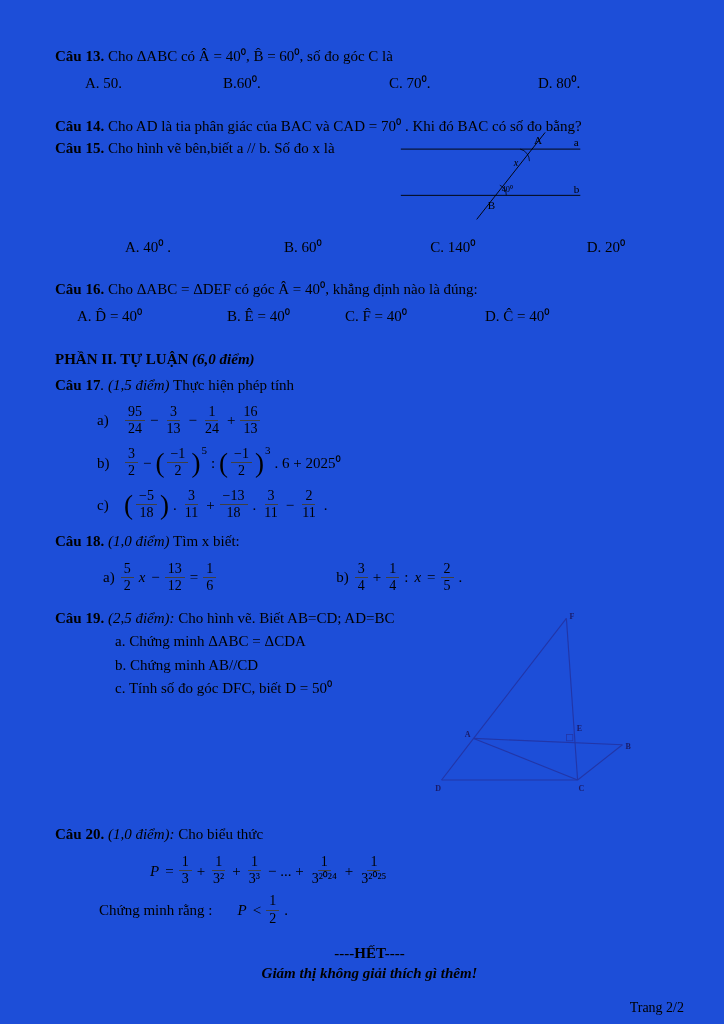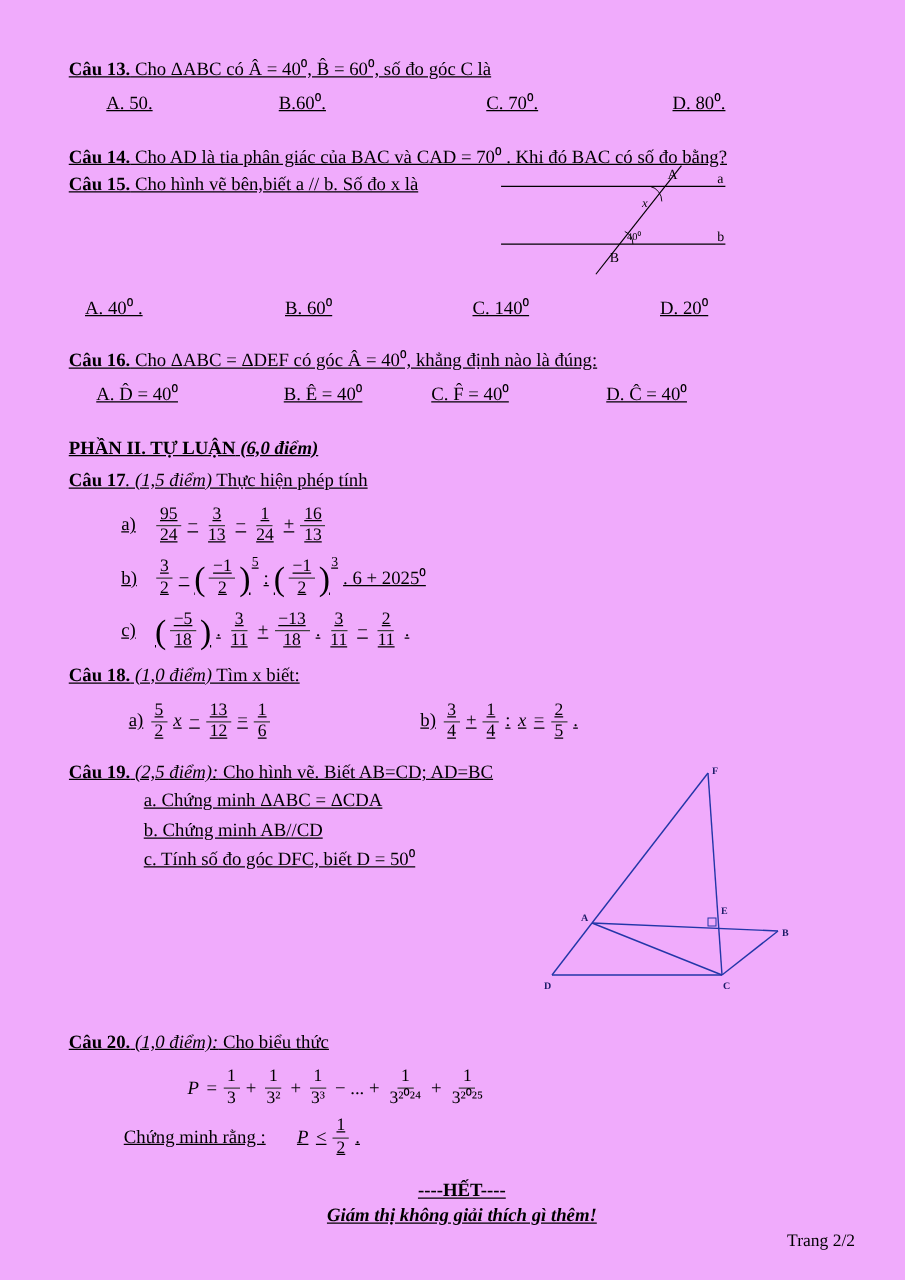--- a/index.html
+++ b/index.html
@@ -1,26 +1,26 @@
 <!DOCTYPE html>
 <html><head>
 <meta charset="utf-8">
 <style>
   * { margin:0; padding:0; box-sizing:border-box; }
   html,body { background:#e8e8e8; }
   body { font-family:"Liberation Serif", serif; color:#000; }
-  .page { width:724px; height:1024px; margin:0 auto; background:#f0abfc; position:relative;
-          padding:46px 40px 16px 55px; overflow:hidden; font-size:15px; line-height:1.35;text-decoration:underline; }
+  .page { width:724px; height:1024px; margin:0 auto; background:#1d4ed8; position:relative;
+          padding:46px 40px 16px 55px; overflow:hidden; font-size:15px; line-height:1.35; }
   .q { margin-bottom:2px; }
   .qlbl { font-weight:bold; }
   .qmeta { font-style:italic; }
   .opts { display:grid; margin:7px 0 22px 0; }
   .opts13 { grid-template-columns:122px 150px 133px auto; padding-left:30px;gap:16px; }
   .opts14 { grid-template-columns:155px 152px 157px auto; padding-left:13px; }
-  .opts15 { grid-template-columns:160px 150px 150px auto; padding-left:13px; }
+  .opts15 { grid-template-columns:160px 150px 150px auto; padding-left:13px;text-align:center; }
   .opts16 { grid-template-columns:150px 118px 140px auto; padding-left:22px; }
   .q15-body { position:relative; height:92px; }
   .diag15 { position:absolute; right:100px; top:-12px; }
   .part2 { font-weight:bold; margin:6px 0 6px 0; }
   .part2 .qmeta { font-weight:bold; }
   .mline { display:flex; align-items:center; padding-left:42px; margin:9px 0; min-height:30px; }
   .mid { width:26px; flex:0 0 auto; }
   .mexp { display:inline-flex; align-items:center; }
   .mexp .mt { margin:0 3px; white-space:pre; }
   .frac { display:inline-flex; flex-direction:column; align-items:center; margin:0 2px;
@@ -34,21 +34,21 @@
   .q18item { display:flex; align-items:center; gap:4px; }
   .q19wrap { overflow:hidden; margin-bottom:4px; }
   .diag19 { float:right; margin:4px 52px 0 0; }
   .q19items { padding-left:60px; line-height:1.55; }
   .q19diag-space { height:120px; }
   .q20formula { padding-left:92px; margin:10px 0 6px 0; }
   .q20proof { padding-left:44px; margin:5px 0 6px 0; display:flex; align-items:center; gap:22px; }
   .center { text-align:center; }
   .het { font-weight:bold; margin-top:16px; }
   .note { font-weight:bold; font-style:italic; }
-  .pagenum { position:absolute; right:40px; bottom:20px; font-size:14px; }
+  .pagenum { position:absolute; right:40px; bottom:6px; font-size:14px; }
   svg text { font-family:"Liberation Serif", serif; }
 </style>
 </head>
 <body>
 
 <div class="page">
 
   <div class="q">
     <span class="qlbl">Câu 13.</span><span> Cho ΔABC có Â = 40⁰, B̂ = 60⁰, số đo góc C là</span>
   </div>

